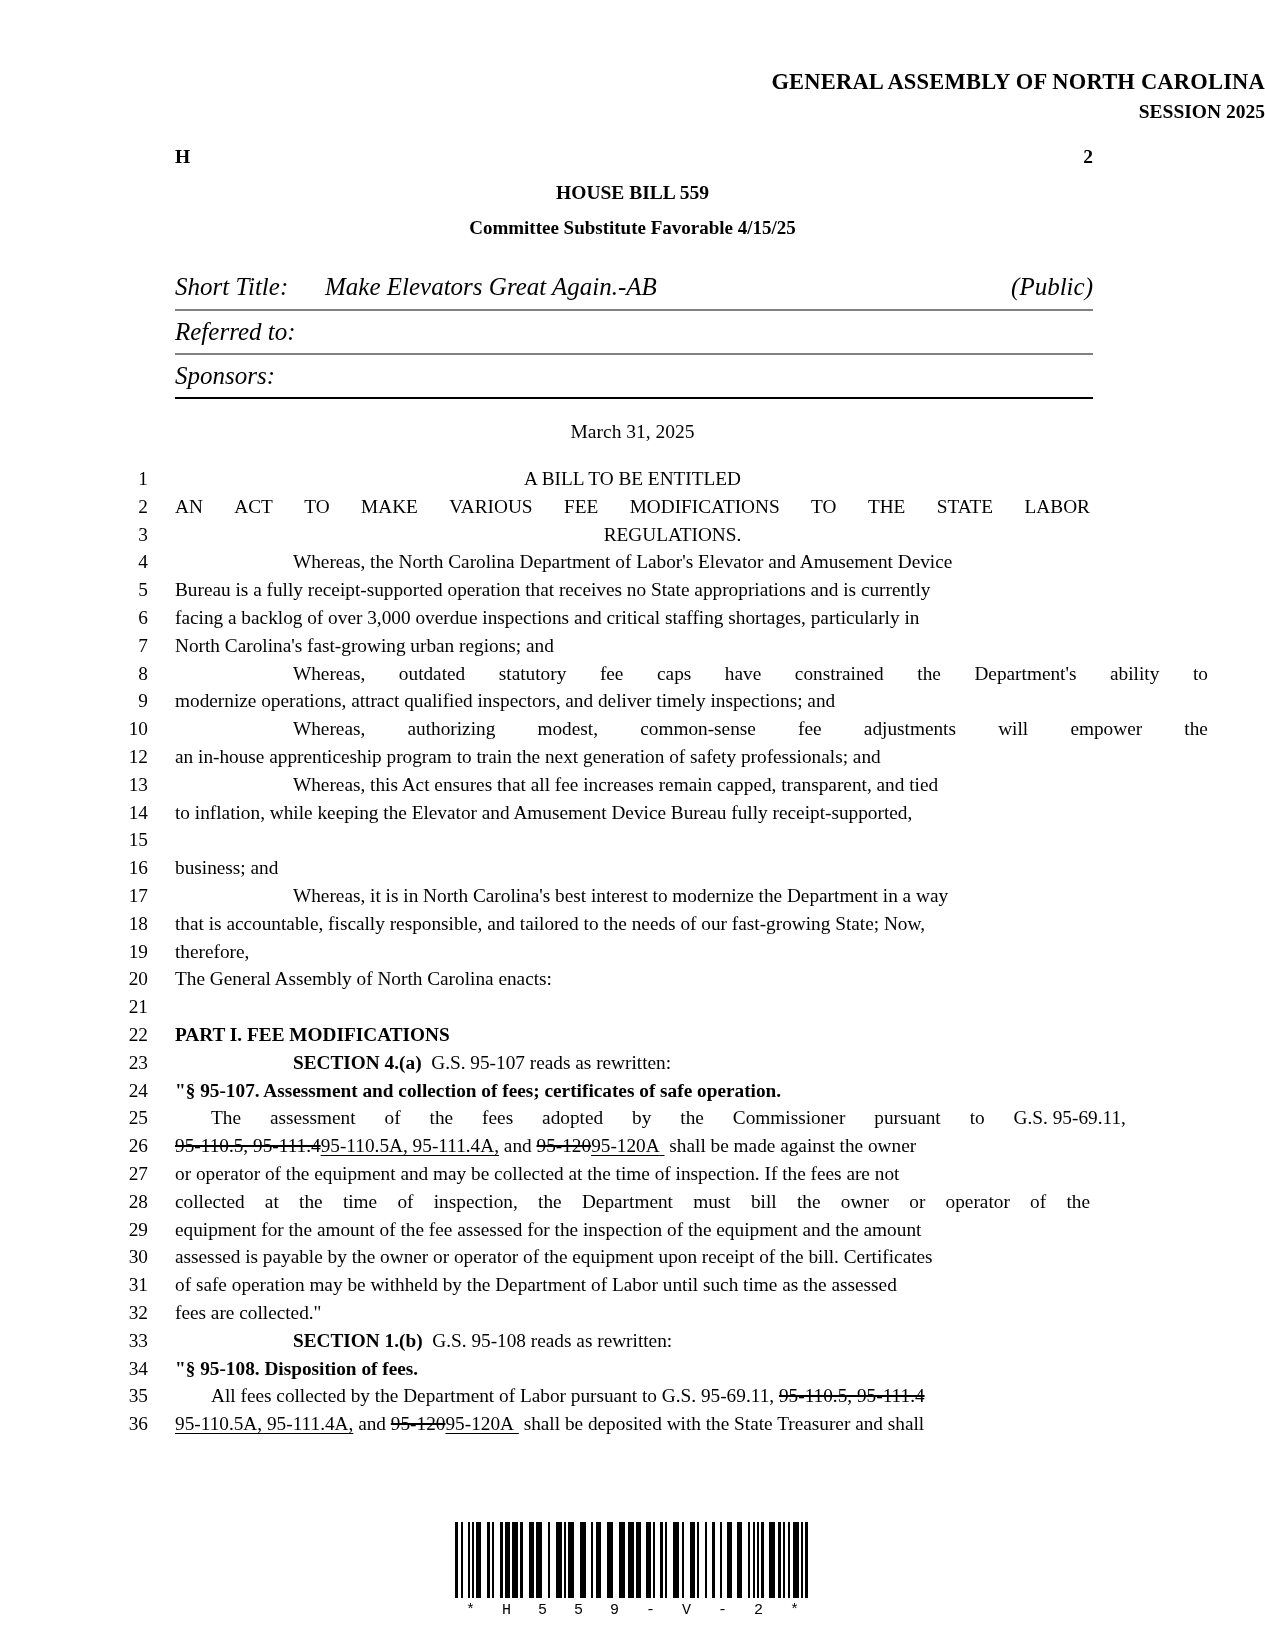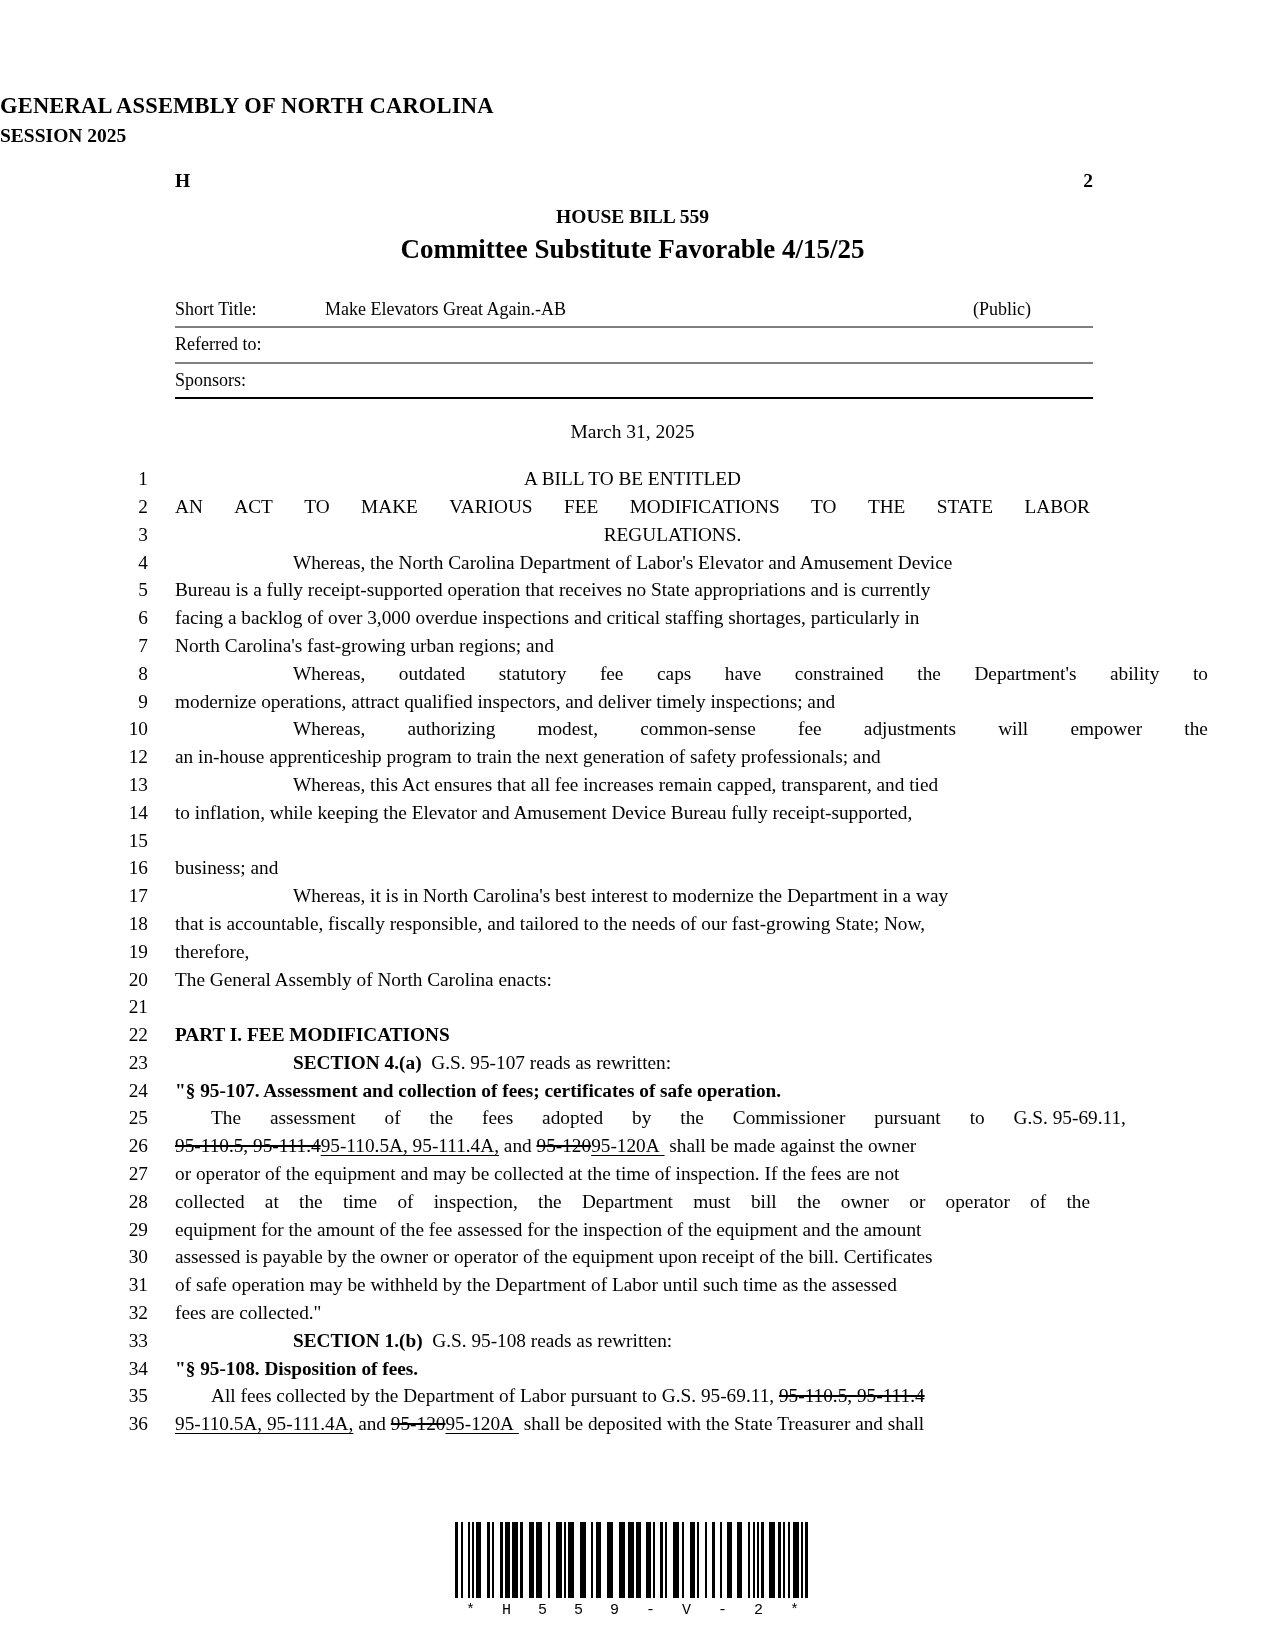--- a/index.html
+++ b/index.html
@@ -19,22 +19,22 @@
   .page {
     position: relative;
     width: 1265px;
     height: 1637px;
     box-sizing: border-box;
     padding: 0;
   }
 
   
   .masthead {
-    text-align: left;
-    padding-top: 92px;
+    text-align: right;
+    padding-top: 68px;
   }
   .masthead .assembly {
     font-size: 22.5px;
     font-weight: bold;
     letter-spacing: 0.2px;
     line-height: 1.22;
   }
   .masthead .session {
     font-size: 19.5px;
     font-weight: bold;
@@ -68,52 +68,53 @@
   .bill-title-block {
     text-align: center;
     margin-top: 8px;
   }
   .bill-number {
     font-size: 19.5px;
     font-weight: bold;
     line-height: 1.3;
   }
   .bill-status {
-    font-size: 27px;
+    font-size: 19px;
     font-weight: bold;
     line-height: 1.3;
-    margin-top: 2px;
+    margin-top: 10px;
     text-align: center;
   }
 
   
   .meta-table {
     margin: 26px 172px 0 175px;
     border-collapse: collapse;
     width: calc(1265px - 175px - 172px);
     table-layout: fixed;
   }
   .meta-table tr.rule-top > td {
     border-top: 2.2px solid #808080;
   }
   .meta-table td {
-    font-size: 18px;
+    font-size: 25px;
     padding: 5px 0 6px 0;
     vertical-align: top;
     line-height: 1.25;
+    font-style: italic;
   }
   .meta-label {
     width: 150px;
     white-space: nowrap;
   }
   .meta-value {
     padding-left: 6px;
   }
   .meta-public {
-    text-align: left;
+    text-align: right;
     white-space: nowrap;
     width: 120px;
   }
   .meta-bottom-rule {
     margin: 0 172px 0 175px;
     width: calc(1265px - 175px - 172px);
     border-top: 2.2px solid #000000;
     height: 0;
   }
 

